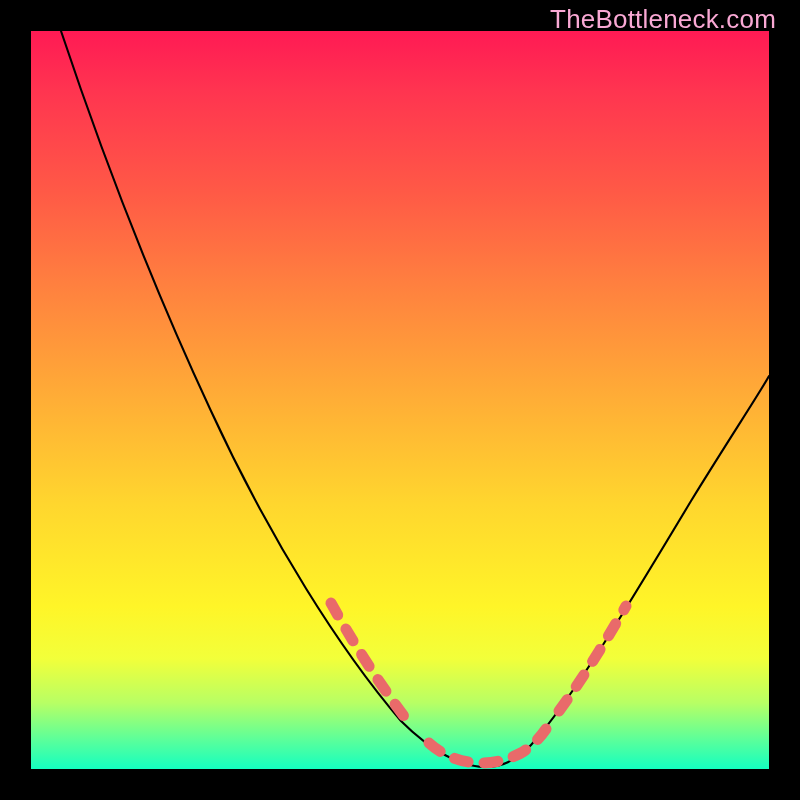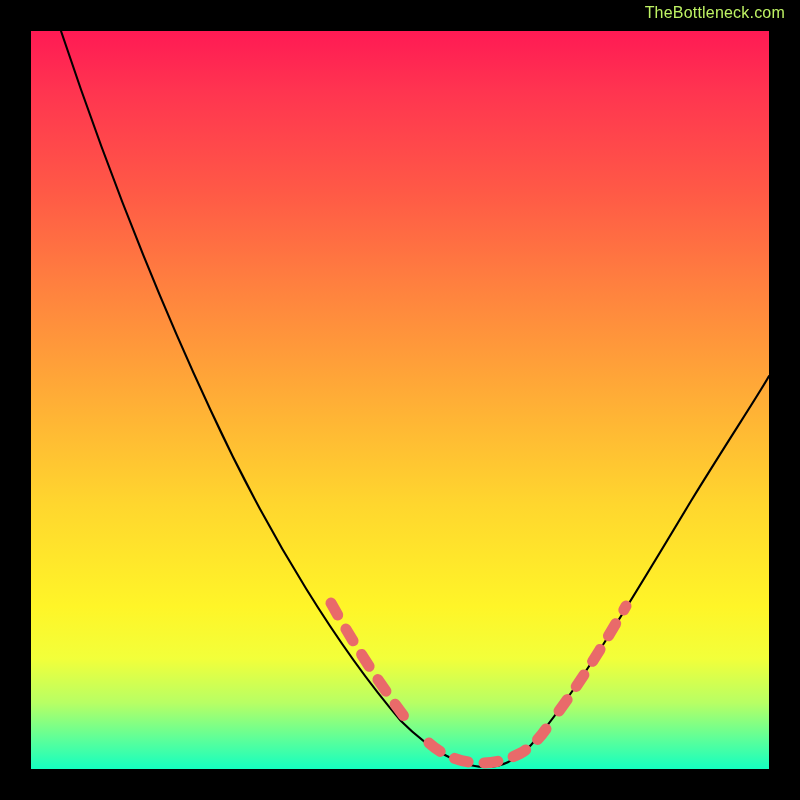--- a/index.html
+++ b/index.html
@@ -12,24 +12,24 @@
   }
   .chart-container {
     position: relative;
     width: 800px;
     height: 800px;
     background: #000000;
   }
   .watermark {
     position: absolute;
     top: 4px;
-    right: 15px;
-    color: #bef264;
+    right: 24px;
+    color: #f9a8d4;
     font-family: Arial, Helvetica, sans-serif;
-    font-size: 16px;
+    font-size: 26px;
     font-weight: 500;
     letter-spacing: 0.2px;
   }
   .plot-area {
     position: absolute;
     left: 31px;
     top: 31px;
     width: 738px;
     height: 738px;
     

